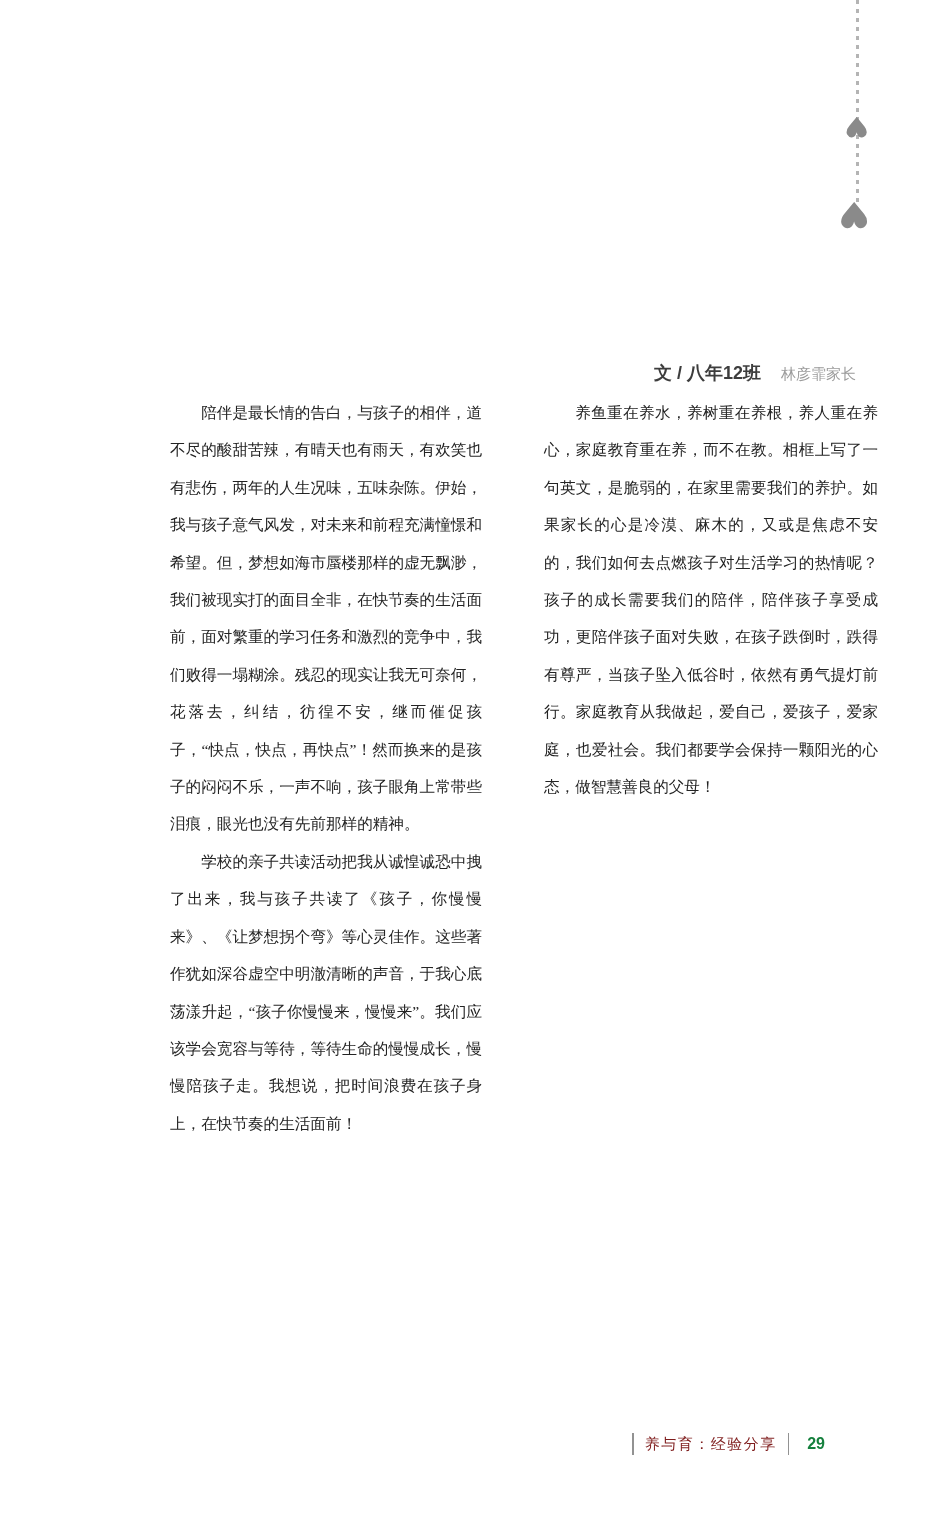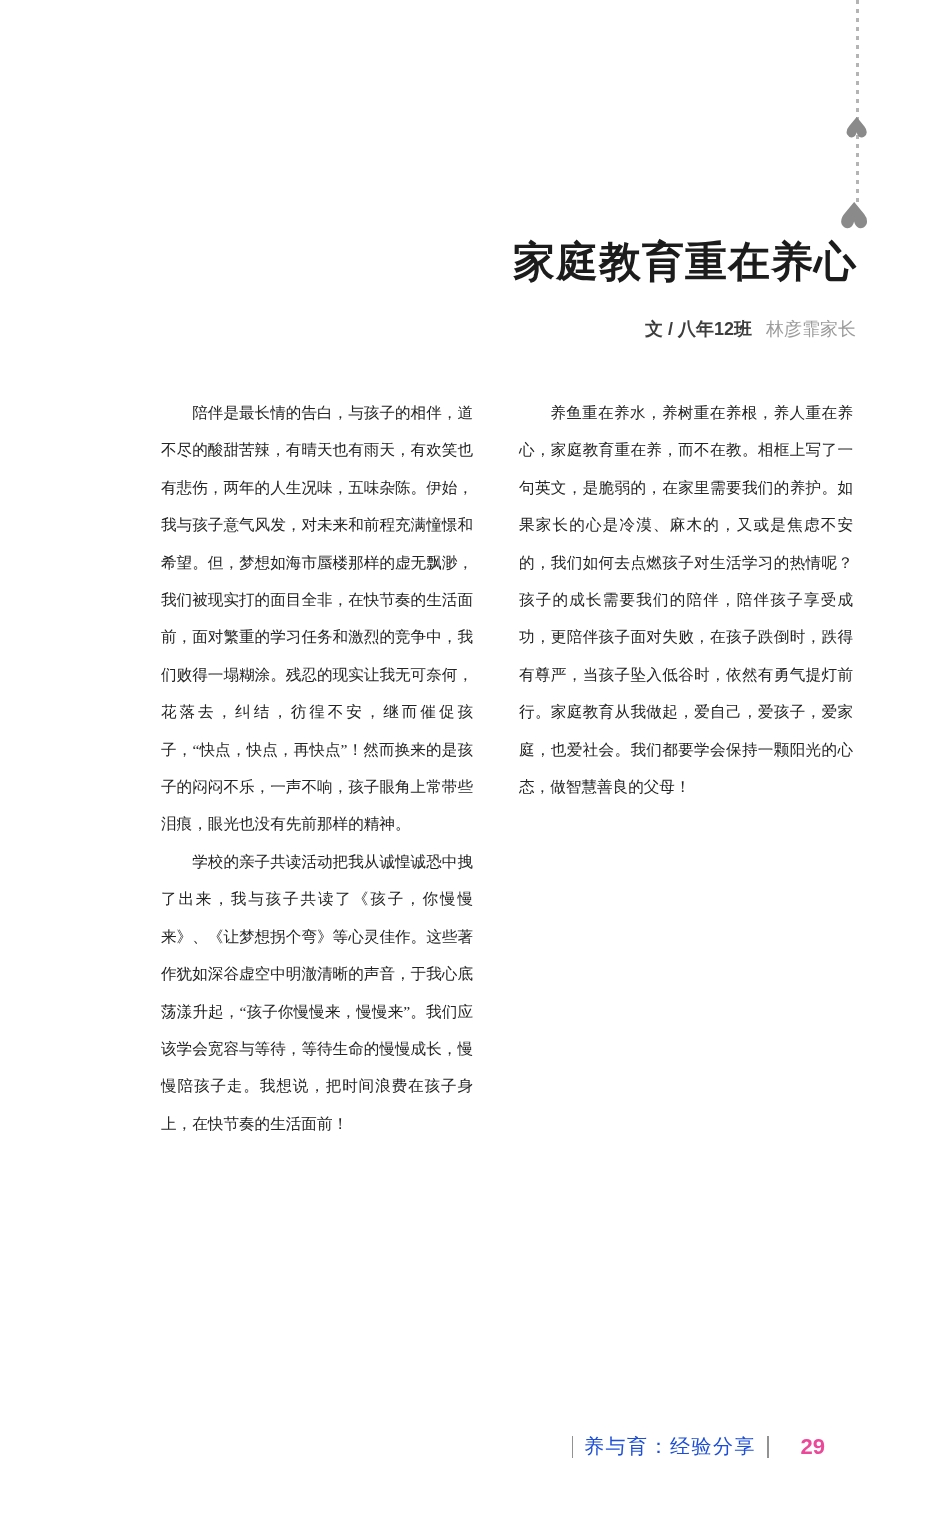--- a/index.html
+++ b/index.html
@@ -40,33 +40,33 @@
     letter-spacing: 1px;
     color: #1c1c1c;
     font-family: "Liberation Serif", "DejaVu Serif", serif;
     white-space: nowrap;
   }
   .byline {
     position: absolute;
     top: 317px; right: 69px;
     display: flex;
     align-items: baseline;
-    gap: 14px;
+    gap: 20px;
     white-space: nowrap;
     font-family: "Liberation Sans", "DejaVu Sans", sans-serif;
   }
   .byline-prefix { font-size: 18px; font-weight: 700; color: #3d3d3d; }
-  .byline-author { font-size: 18px; font-weight: 400; color: #9b9b9b; }
+  .byline-author { font-size: 15px; font-weight: 400; color: #9b9b9b; margin-top: 48px; }
 
   
   .columns {
     position: absolute;
-    left: 161px; top: 394px;
+    left: 170px; top: 394px;
     display: flex;
-    gap: 46px;
+    gap: 62px;
   }
   .col { display: block; }
   .col-left  { width: 312px; }
   .col-right { width: 334px; }
   .col p {
     font-size: 15.6px;
     line-height: 37.4px;
     color: #242424;
     text-align: justify;
     text-indent: 2em;
@@ -80,42 +80,41 @@
     display: flex;
     align-items: center;
     gap: 11px;
     font-family: "Liberation Sans", "DejaVu Sans", sans-serif;
   }
   .footer-bar {
     width: 1.5px; height: 22px;
     background: #929292;
   }
   .footer-label {
-    font-size: 20px;
-    color: #1d4ed8;
+    font-size: 15px;
+    color: #7f1d1d;
     letter-spacing: 1.5px;
     white-space: nowrap;
   }
   .page-number {
-    font-size: 22px;
+    font-size: 16px;
     font-weight: 700;
-    color: #ec4899;
-    margin-left: 21px;
+    color: #15803d;
+    margin-left: 7px;
   }
 </style>
 </head>
 <body>
 
 <div class="page">
 
   <div class="dash-line"></div>
   <span class="heart heart-small">♥</span>
   <span class="heart heart-large">♥</span>
 
-  <h1 class="title">家庭教育重在养心</h1>
 
   <div class="byline">
     <span class="byline-prefix">文 / 八年12班</span>
     <span class="byline-author">林彦霏家长</span>
   </div>
 
   <div class="columns">
     <div class="col col-left">
       <p>陪伴是最长情的告白，与孩子的相伴，道不尽的酸甜苦辣，有晴天也有雨天，有欢笑也有悲伤，两年的人生况味，五味杂陈。伊始，我与孩子意气风发，对未来和前程充满憧憬和希望。但，梦想如海市蜃楼那样的虚无飘渺，我们被现实打的面目全非，在快节奏的生活面前，面对繁重的学习任务和激烈的竞争中，我们败得一塌糊涂。残忍的现实让我无可奈何，花落去，纠结，彷徨不安，继而催促孩子，“快点，快点，再快点”！然而换来的是孩子的闷闷不乐，一声不响，孩子眼角上常带些泪痕，眼光也没有先前那样的精神。</p>
       <p>学校的亲子共读活动把我从诚惶诚恐中拽了出来，我与孩子共读了《孩子，你慢慢来》、《让梦想拐个弯》等心灵佳作。这些著作犹如深谷虚空中明澈清晰的声音，于我心底荡漾升起，“孩子你慢慢来，慢慢来”。我们应该学会宽容与等待，等待生命的慢慢成长，慢慢陪孩子走。我想说，把时间浪费在孩子身上，在快节奏的生活面前！</p>

